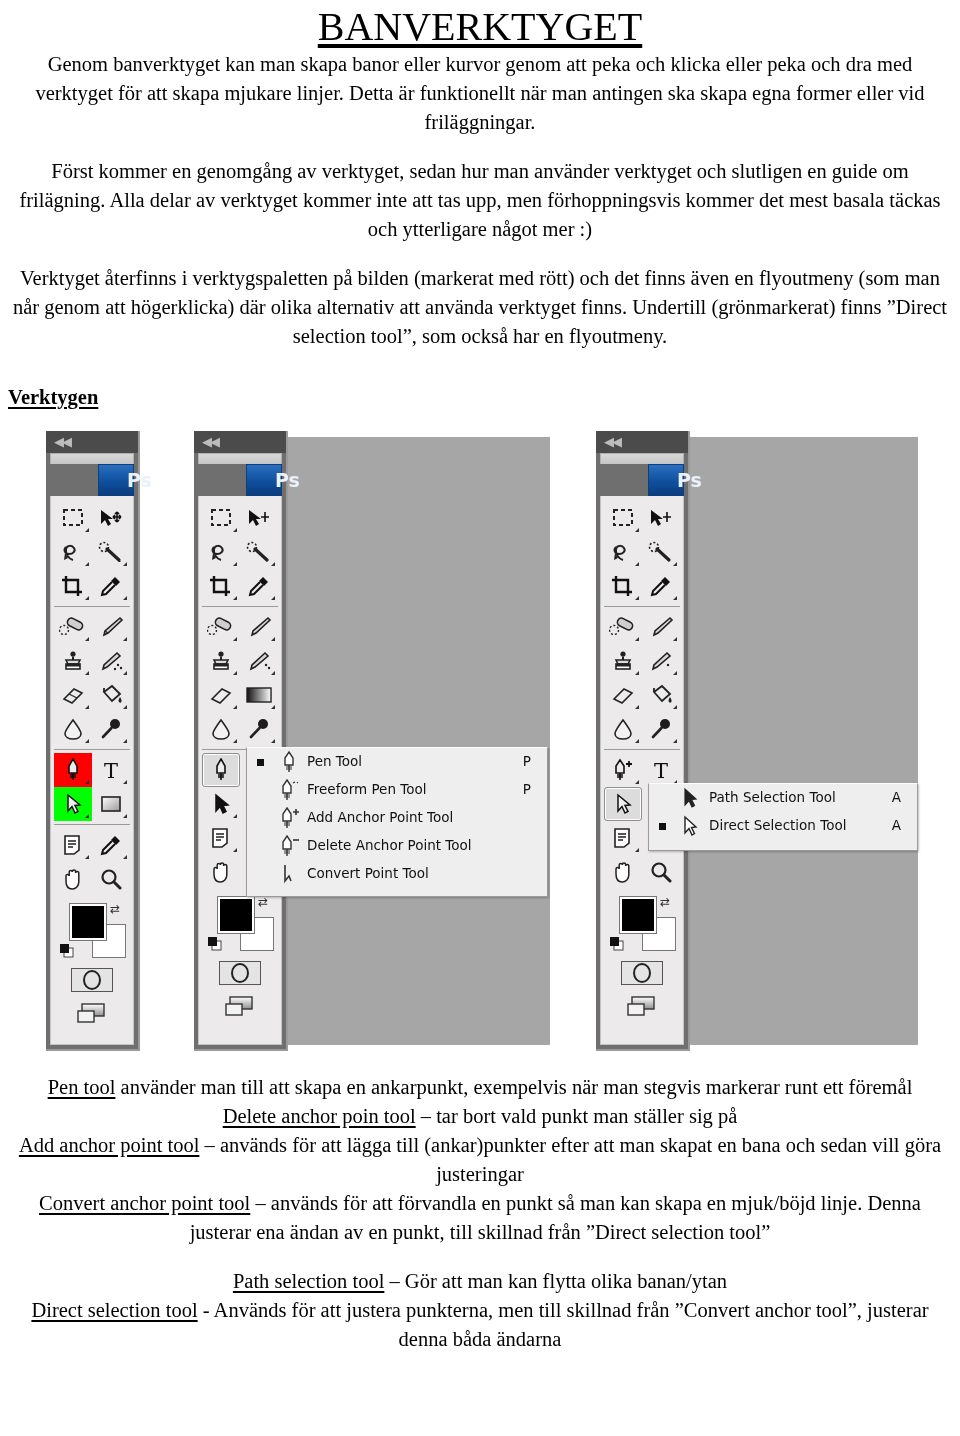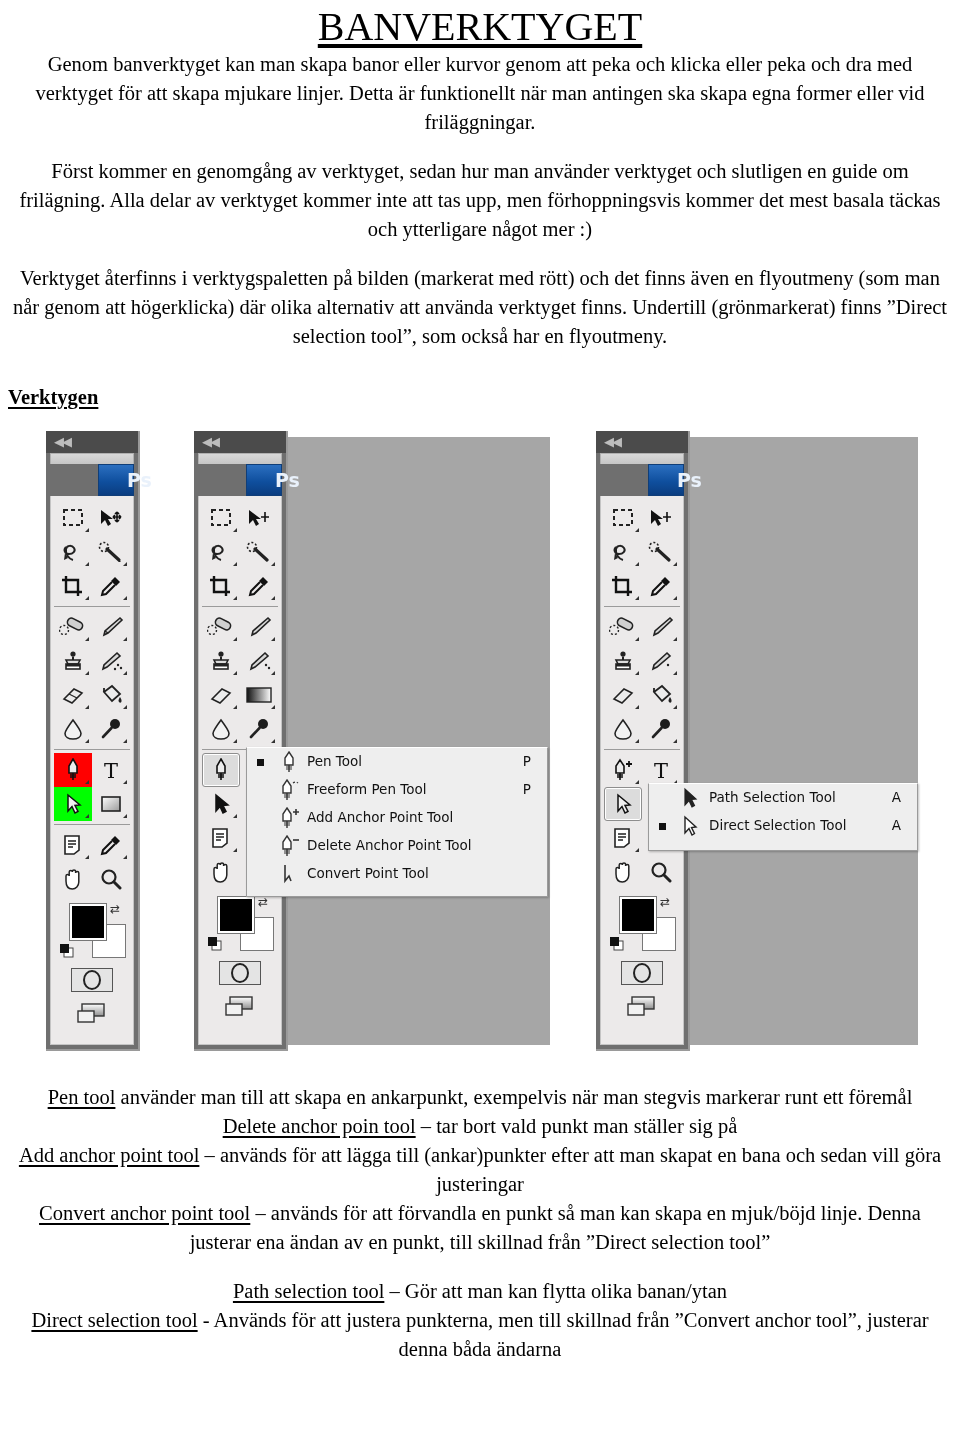--- a/index.html
+++ b/index.html
@@ -774,21 +774,21 @@
           <span class="fly-icon"><svg width="18" height="22" viewBox="0 0 18 22">
               <path d="M4 2 L4 18 L8 13.5 L11 20 L13.5 18.5 L10.5 12.5 L15 12 Z" fill="#fff" stroke="#222" stroke-width="1.4"></path>
             </svg></span>
           <span class="fly-label">Direct Selection Tool</span>
           <span class="fly-key">A</span>
         </div>
       </div>
 
   </div>
 
-  <div class="body-block" style="margin-top:20px;">
+  <div class="body-block" style="margin-top:10px;">
     <div id="desc-lines">
         <div class="para"><span class="u">Pen tool</span><span> använder man till att skapa en ankarpunkt, exempelvis när man stegvis markerar runt ett föremål</span></div>
         <div class="para"><span class="u">Delete anchor poin tool</span><span> – tar bort vald punkt man ställer sig på</span></div>
         <div class="para"><span class="u">Add anchor point tool</span><span> – används för att lägga till (ankar)punkter efter att man skapat en bana och sedan vill göra justeringar</span></div>
         <div class="para"><span class="u">Convert anchor point tool</span><span> – används för att förvandla en punkt så man kan skapa en mjuk/böjd linje. Denna justerar ena ändan av en punkt, till skillnad från ”Direct selection tool”</span></div>
       </div>
     <div class="gap"></div>
     <div id="desc-lines2">
         <div class="para"><span class="u">Path selection tool</span><span> – Gör att man kan flytta olika banan/ytan</span></div>
         <div class="para"><span class="u">Direct selection tool</span><span> - Används för att justera punkterna, men till skillnad från ”Convert anchor tool”, justerar denna båda ändarna</span></div>

